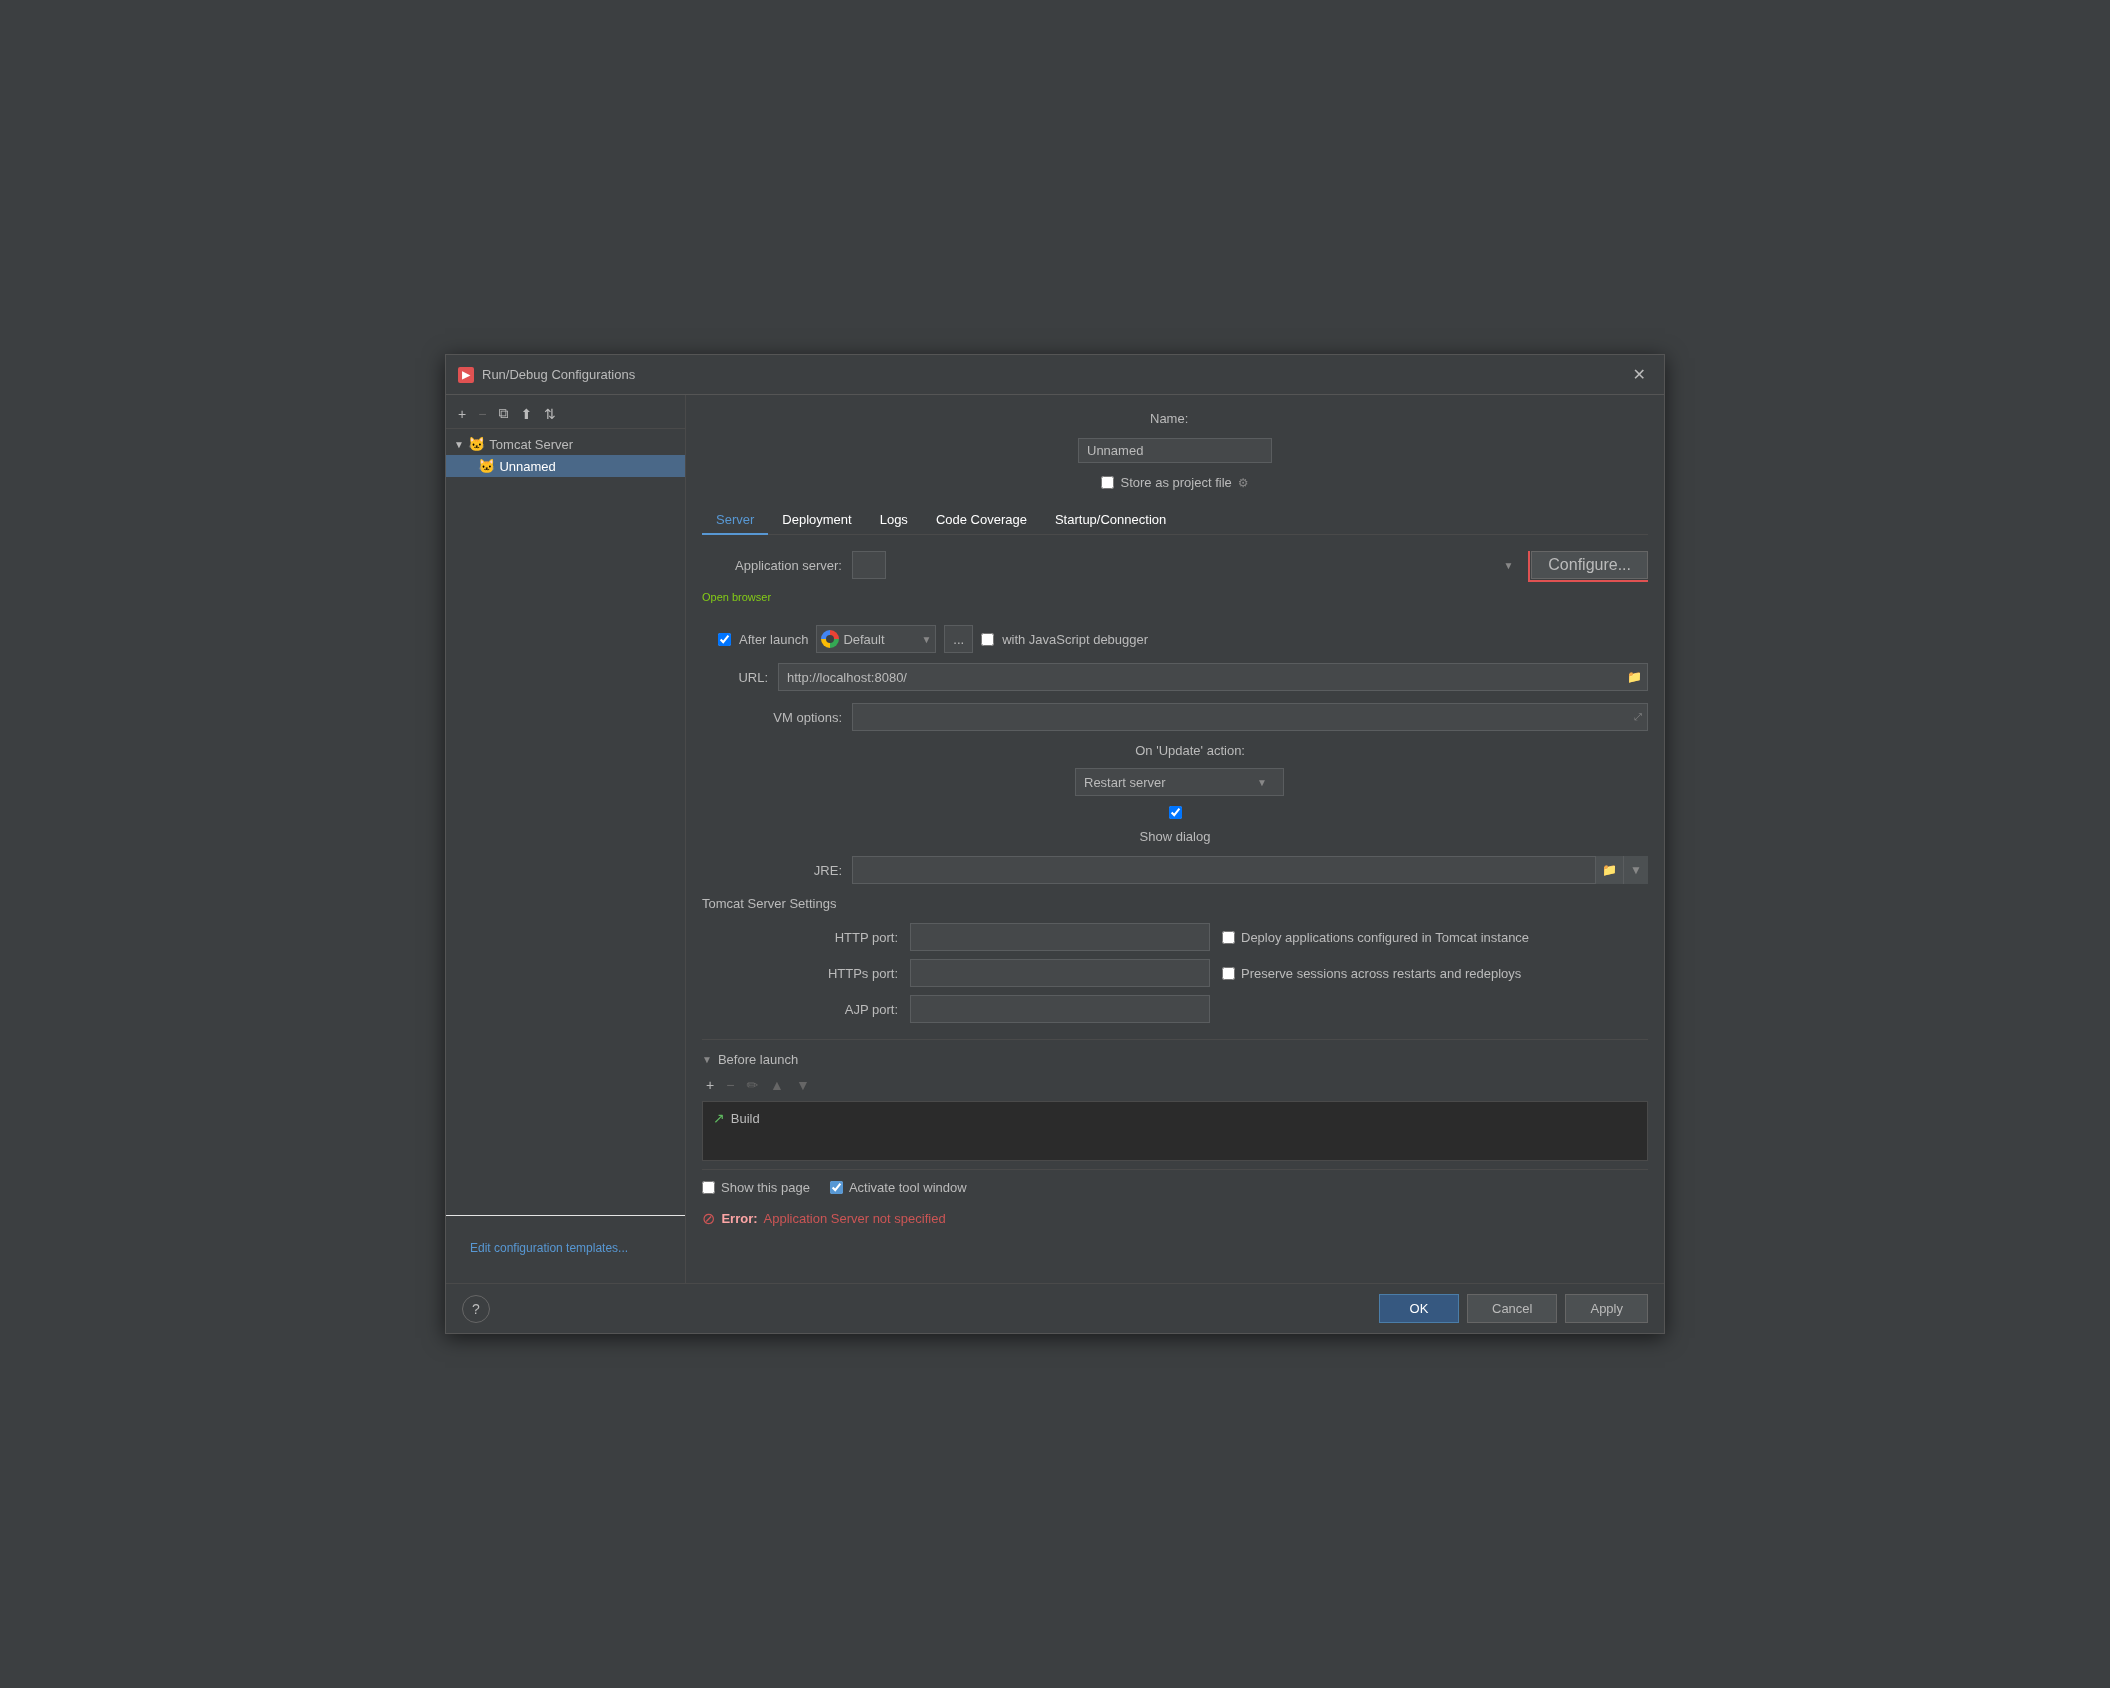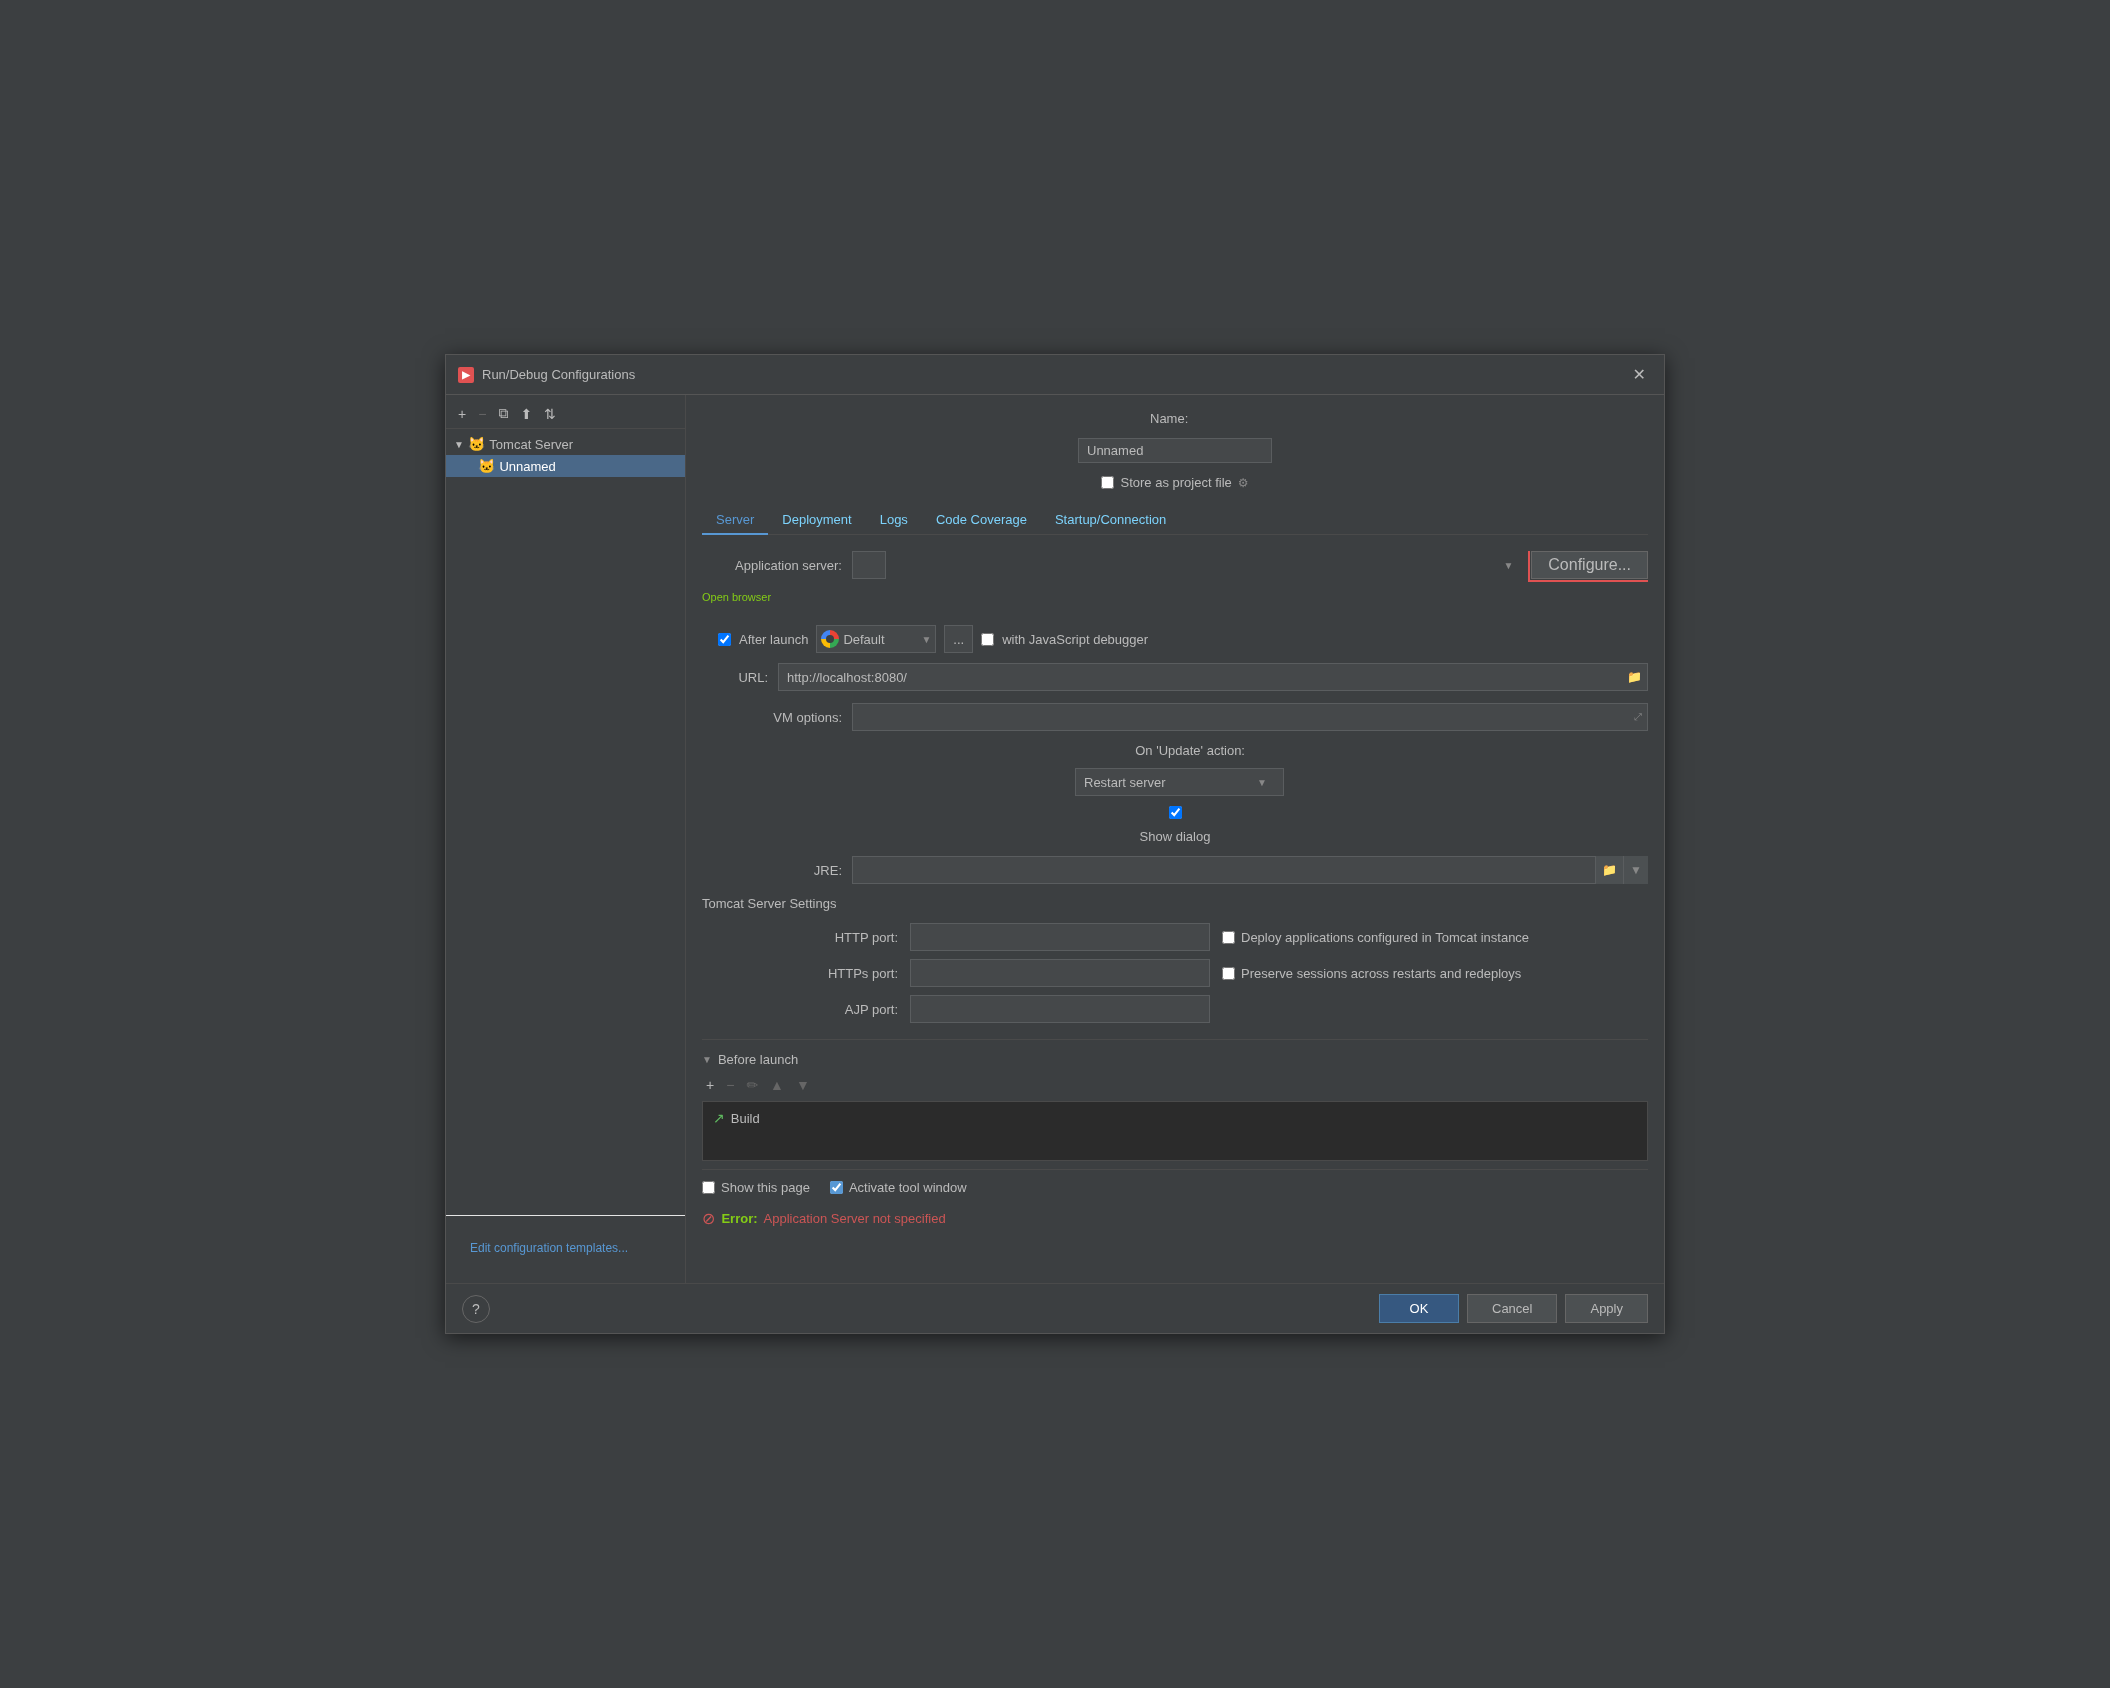--- a/index.html
+++ b/index.html
@@ -157,21 +157,21 @@
     .gear-icon { color: #888; font-size: 12px; }
     
     .tabs {
       display: flex;
       border-bottom: 1px solid #4a4a4a;
       margin-bottom: 16px;
     }
     .tab {
       padding: 6px 14px;
       cursor: pointer;
-      color: #7dd3fc;
+      color: #ffffff;
       font-size: 13px;
       border-bottom: 2px solid transparent;
       margin-bottom: -1px;
     }
     .tab.active {
       color: #5898d4;
       border-bottom: 2px solid #5898d4;
     }
     
     .form-section {
@@ -465,21 +465,21 @@
       align-items: center;
       gap: 6px;
       padding: 6px 0;
       color: #cc5555;
       font-size: 13px;
     }
     .error-icon {
       color: #cc5555;
       font-size: 16px;
     }
-    .error-bold { font-weight: bold; color: #84cc16; }
+    .error-bold { font-weight: bold; color: #fca5a5; }
     
     .dialog-footer {
       display: flex;
       justify-content: flex-end;
       align-items: center;
       padding: 10px 16px;
       border-top: 1px solid #4a4a4a;
       background: #3c3f41;
       gap: 8px;
     }

